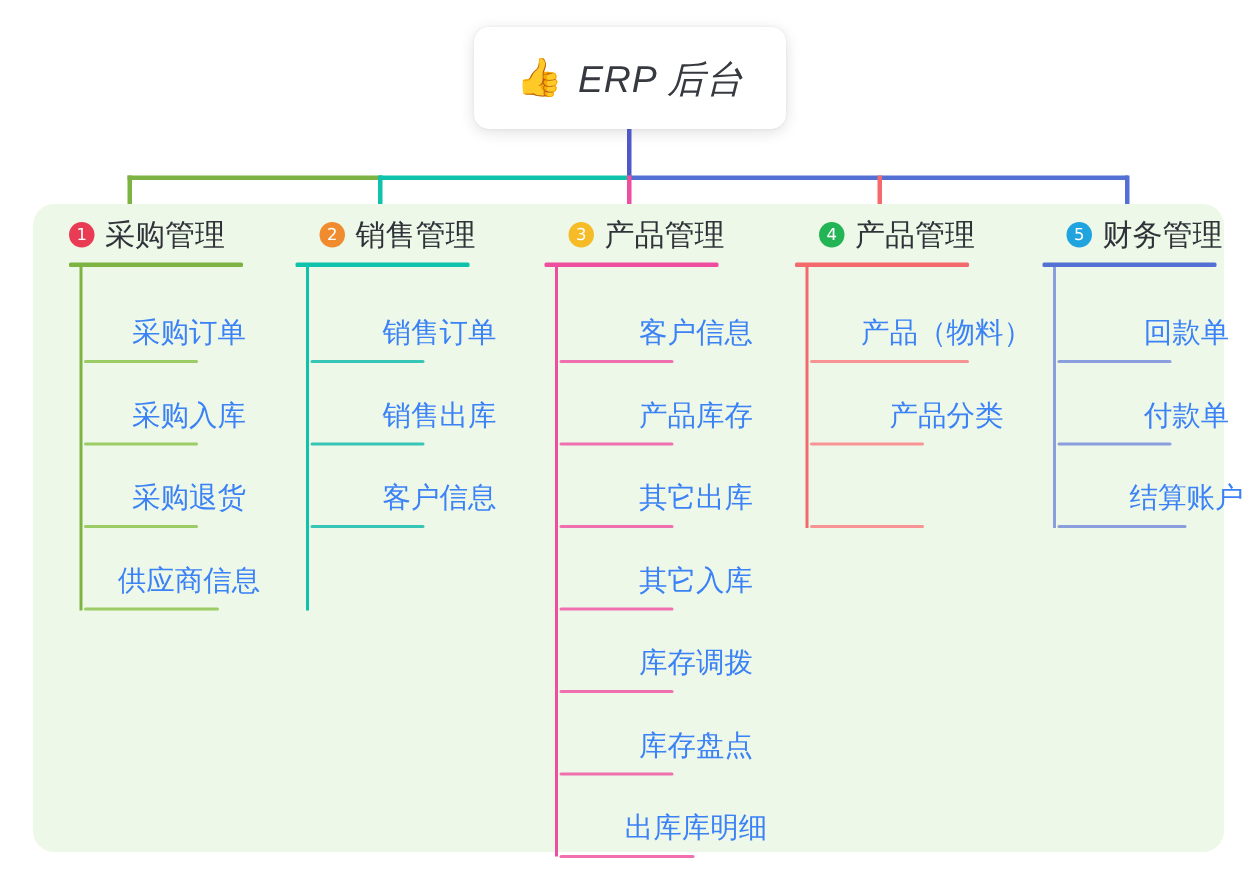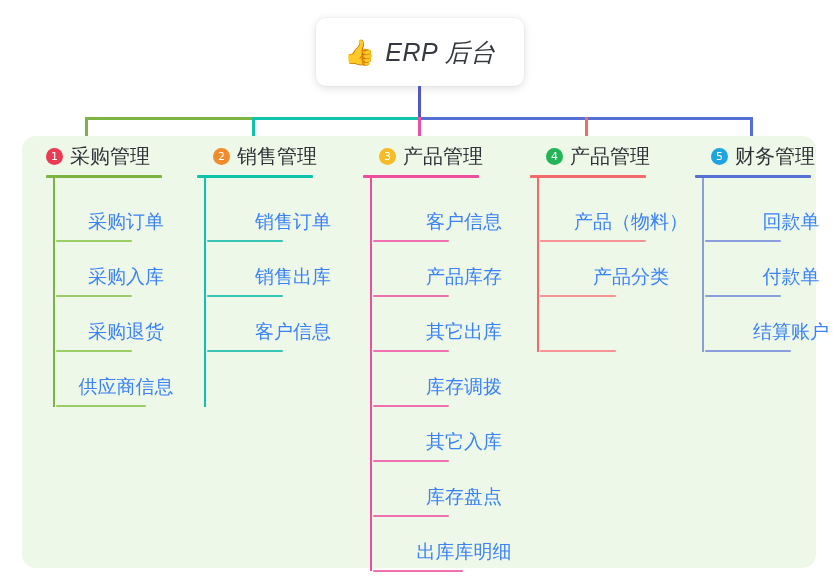--- a/index.html
+++ b/index.html
@@ -221,25 +221,25 @@
       </div>
       <div class="leaf">
         <span class="leaf-label">产品库存</span>
         <div class="leaf-rule" style="width:76px; margin-left:-14px; background:#f06fae;"></div>
       </div>
       <div class="leaf">
         <span class="leaf-label">其它出库</span>
         <div class="leaf-rule" style="width:76px; margin-left:-14px; background:#f06fae;"></div>
       </div>
       <div class="leaf">
+        <span class="leaf-label">其它入库</span>
+        <div class="leaf-rule" style="width:76px; margin-left:-14px; background:#f06fae;"></div>
+      </div>
+      <div class="leaf">
         <span class="leaf-label">库存调拨</span>
-        <div class="leaf-rule" style="width:76px; margin-left:-14px; background:#f06fae;"></div>
-      </div>
-      <div class="leaf">
-        <span class="leaf-label">其它入库</span>
         <div class="leaf-rule" style="width:76px; margin-left:-14px; background:#f06fae;"></div>
       </div>
       <div class="leaf">
         <span class="leaf-label">库存盘点</span>
         <div class="leaf-rule" style="width:76px; margin-left:-14px; background:#f06fae;"></div>
       </div>
       <div class="leaf">
         <span class="leaf-label">出库库明细</span>
         <div class="leaf-rule" style="width:90px; margin-left:-14px; background:#f06fae;"></div>
       </div>

